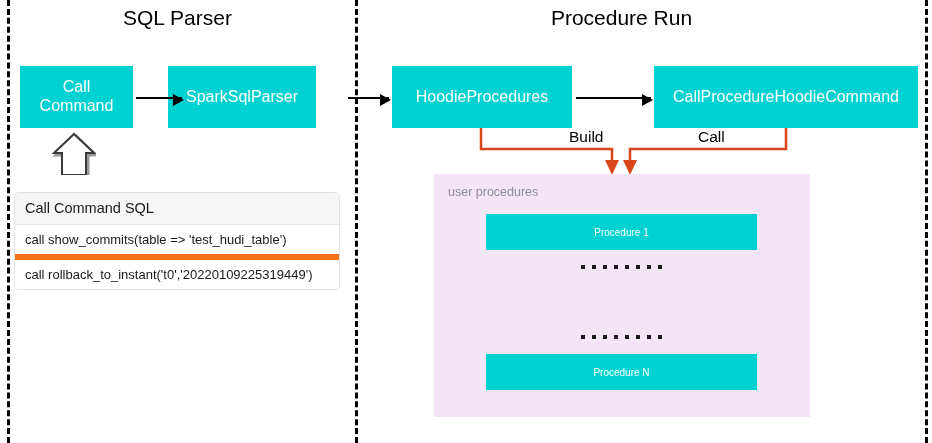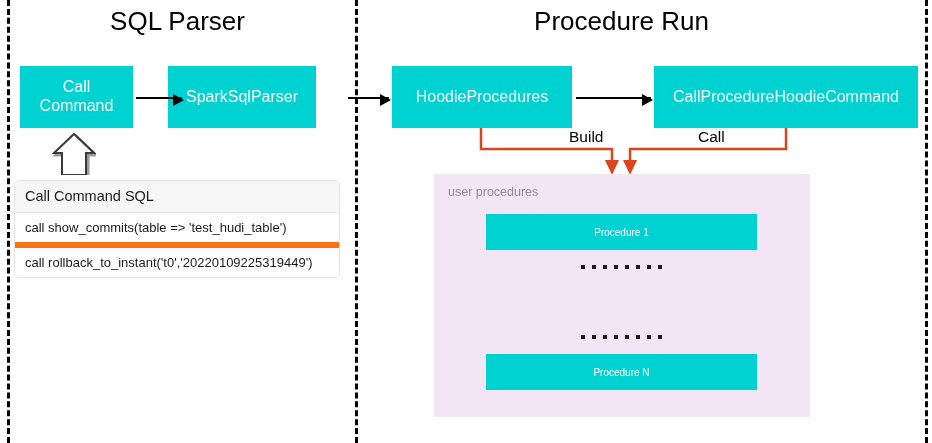--- a/index.html
+++ b/index.html
@@ -24,21 +24,21 @@
     height: 443px;
     border-left: 3px dashed #000000;
   }
   #divider-left   { left: 7px; }
   #divider-mid    { left: 355px; }
   #divider-right  { left: 925px; }
 
   
   .section-title {
     position: absolute;
-    font-size: 26px;
+    font-size: 21px;
     color: #000000;
     white-space: nowrap;
     text-align: center;
   }
   #title-sql  { left: 0px;   top: 6px;  width: 355px; }
   #title-proc { left: 339px; top: 6px;  width: 565px; }
 
   
   .teal-box {
     position: absolute;
@@ -85,21 +85,21 @@
     left: 52px;
     top: 131px;
     width: 44px;
     height: 44px;
   }
 
   
   #sql-card {
     position: absolute;
     left: 14px;
-    top: 180px;
+    top: 192px;
     width: 326px;
     border: 1px solid #e2e2e2;
     border-radius: 5px;
     box-sizing: border-box;
     background: #ffffff;
     overflow: hidden;
   }
   #sql-card-header {
     background: #f6f6f6;
     border-bottom: 1px solid #e8e8e8;

